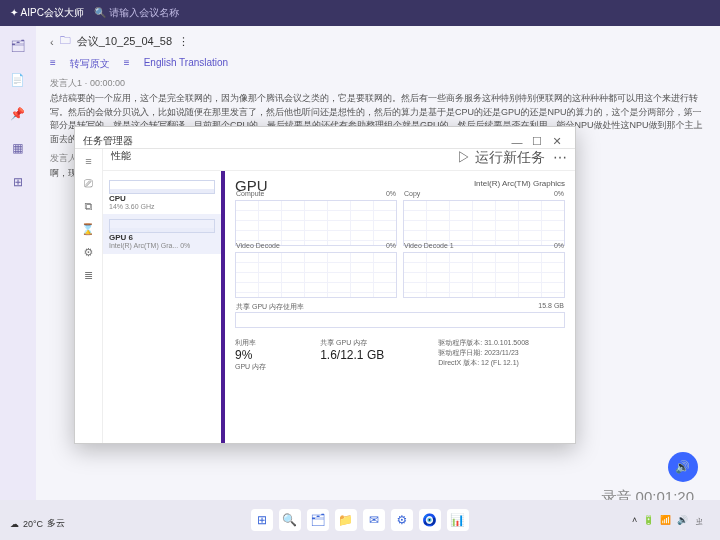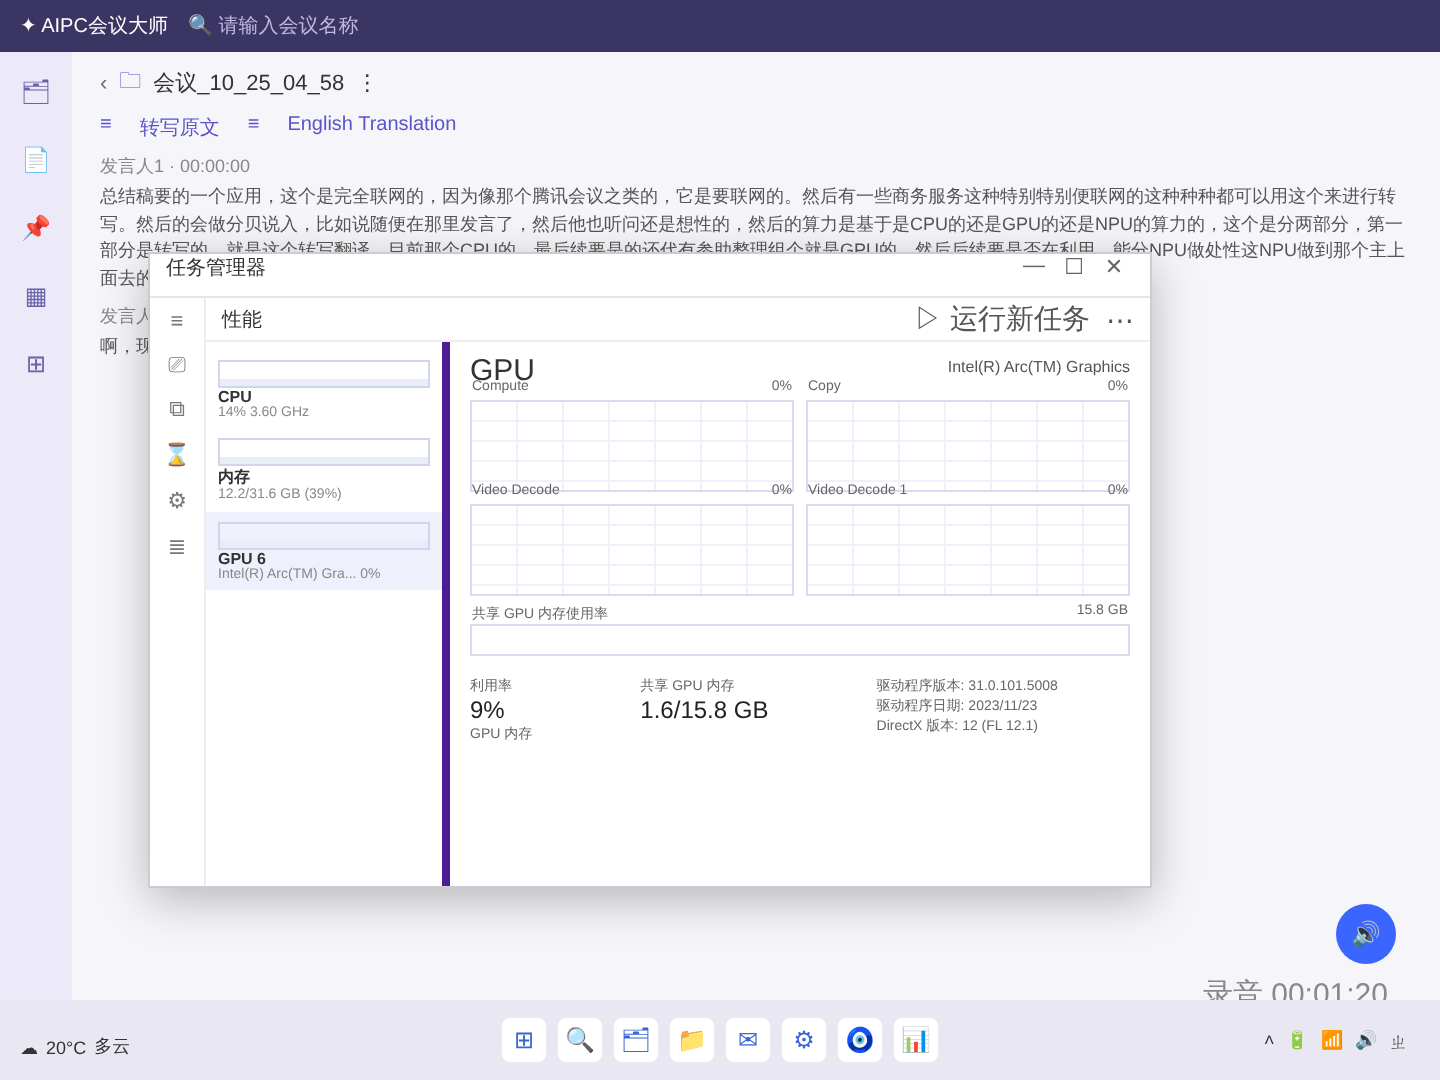--- a/index.html
+++ b/index.html
@@ -12,27 +12,27 @@
 .rail-icon{width:16px;height:16px;display:flex;align-items:center;justify-content:center;color:#6b63a8;font-size:12px}
 .main{flex:1;padding:6px 14px;color:#444;font-size:10px;position:relative}
 .crumb{display:flex;align-items:center;gap:6px;color:#333;font-size:11px;margin-bottom:6px}
 .crumb .back{color:#666}
 .crumb .folder{color:#5b54c9}
 .crumb .title{font-weight:400}
 .tabs{display:flex;gap:14px;color:#5b54c9;font-size:10px;margin-bottom:4px}
 .speaker{color:#888;font-size:9px;margin-top:6px}
 .para{color:#555;font-size:9px;line-height:1.5;margin-top:2px}
 .task-window{position:absolute;left:74px;top:126px;width:502px;height:318px;background:#fff;border:1px solid #ccc;box-shadow:0 6px 22px rgba(0,0,0,.25);display:flex;flex-direction:column}
-.task-title{height:22px;display:flex;align-items:flex-start;padding:0 8px;font-size:10px;color:#333;border-bottom:1px solid #e5e5e5}
+.task-title{height:22px;display:flex;align-items:flex-end;padding:0 8px;font-size:10px;color:#333;border-bottom:1px solid #e5e5e5}
 .task-title .spacer{flex:1}
 .task-title .winbtn{width:20px;text-align:center;color:#666;font-size:11px}
 .task-body{flex:1;display:flex}
 .task-rail{width:28px;border-right:1px solid #eee;display:flex;flex-direction:column;align-items:center;padding-top:6px;gap:10px;color:#777;font-size:11px}
 .task-content{flex:1;display:flex;flex-direction:column}
-.perf-header{height:22px;display:flex;align-items:center;border-bottom:1px solid #eee;padding:0 8px;font-size:10px;color:#333}
+.perf-header{height:22px;display:flex;border-bottom:1px solid #eee;padding:0 8px;font-size:10px;color:#333}
 .perf-header .spacer{flex:1}
 .perf-header .run{color:#555;font-size:14px}
 .perf-main{flex:1;display:flex}
 .perf-list{width:122px;border-right:4px solid #4c1d95;overflow:hidden;padding:4px 0}
 .perf-item{padding:3px 6px;font-size:8px;color:#333}
 .perf-item .name{font-weight:600}
 .perf-item .sub{color:#888;font-size:7px;line-height:1.2}
 .perf-item .spark{height:14px;border:1px solid #cfd6ec;margin-top:2px;background:linear-gradient(to top,#e9ecf9 30%,transparent 30%)}
 .perf-item.sel{background:#eef0fb}
 .perf-detail{flex:1;padding:6px 10px;font-size:9px;color:#333;position:relative}
@@ -115,25 +115,20 @@
         <span class="run">▷ <span>运行新任务</span></span>
         <span class="run" style="margin-left:8px">⋯</span>
       </div>
       <div class="perf-main">
         <div class="perf-list">
           <div class="perf-item">
             <div class="spark"></div>
             <div class="name">CPU</div>
             <div class="sub">14%  3.60 GHz</div>
           </div>
-          <div class="perf-item">
-            <div class="spark"></div>
-            <div class="name">内存</div>
-            <div class="sub">12.2/31.6 GB (39%)</div>
-          </div>
           <div class="perf-item sel">
             <div class="spark"></div>
             <div class="name">GPU 6</div>
             <div class="sub">Intel(R) Arc(TM) Gra...
 0%</div>
           </div>
         </div>
         <div class="perf-detail">
           <h2>GPU</h2>
           <div class="gpu-sub">Intel(R) Arc(TM) Graphics</div>
@@ -160,21 +155,21 @@
             <span class="cap">15.8 GB</span>
           </div>
           <div class="stats">
             <div>
                 <div>利用率</div>
                 <div class="big">9%</div>
                 <div>GPU 内存</div>
               </div>
             <div>
                 <div>共享 GPU 内存</div>
-                <div class="big">1.6/15.8 GB</div>
+                <div class="big">1.6/12.1 GB</div>
               </div>
             <div>
               <div><span>驱动程序版本:</span> <span>31.0.101.5008</span></div>
               <div><span>驱动程序日期:</span> <span>2023/11/23</span></div>
               <div><span>DirectX 版本:</span> <span>12 (FL 12.1)</span></div>
             </div>
           </div>
         </div>
       </div>
     </div>

